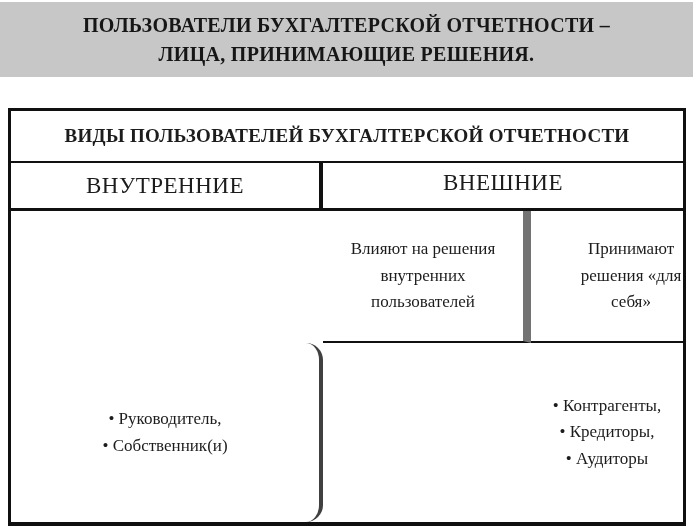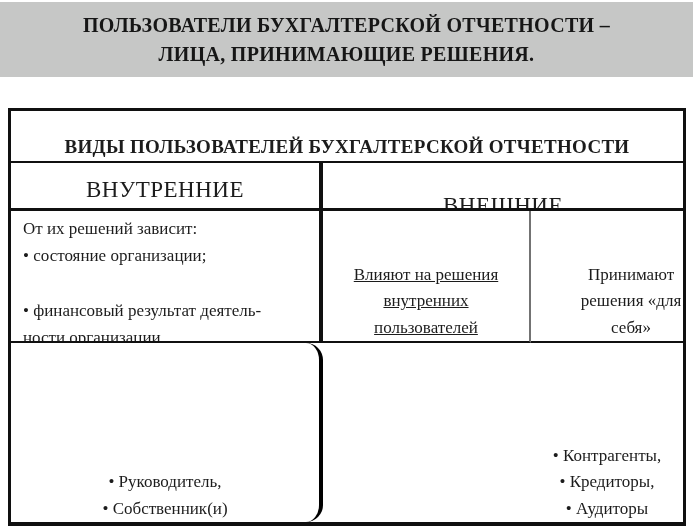--- a/index.html
+++ b/index.html
@@ -45,21 +45,21 @@
     border: 3px solid #101010;
     border-bottom-width: 4px;
     display: grid;
     grid-template-columns: 312px 208px 1fr;
     grid-template-rows: 52px 48px 132px 1fr;
     color: #1c1c1c;
   }
   .cell {
     box-sizing: border-box;
     display: flex;
-    align-items: flex-end;
+    align-items: center;
     justify-content: center;
     text-align: center;
     font-size: 17px;
     line-height: 1.55;
     overflow: hidden;
   }
   .cell .txt { white-space: pre-line; }
   .table-header {
     grid-column: 1 / 4;
     grid-row: 1;
@@ -76,50 +76,49 @@
     grid-column: 1;
     grid-row: 2;
     border-right: 4px solid #101010;
     border-bottom: 3px solid #101010;
   }
   .col-label-external {
     grid-column: 2 / 4;
     grid-row: 2;
     border-bottom: 3px solid #101010;
     align-items: flex-start;
-    padding-top: 25px;
+    padding-top: 2px;
   }
   .desc-internal {
     grid-column: 1;
     grid-row: 3;
     border-right: 4px solid #101010;
     border-bottom: 2px solid #101010;
     align-items: flex-start;
     justify-content: flex-start;
     text-align: left;
     padding: 4px 10px 4px 12px;
     line-height: 1.6;
   }
   .desc-ext-influence {
     grid-column: 2;
     grid-row: 3;
-    border-right: 2px solid #737373;
+    border-right: 8px solid #737373;
     border-bottom: 2px solid #101010;
-    text-decoration: underline;
   }
   .desc-ext-self {
     grid-column: 3;
     grid-row: 3;
     border-bottom: 2px solid #101010;
     padding-left: 48px;
   }
   .ex-internal {
     grid-column: 1;
     grid-row: 4;
-    border-right: 4px solid #000000;
+    border-right: 4px solid #404040;
     border-radius: 17px;
   }
   .ex-ext-influence {
     grid-column: 2;
     grid-row: 4;
     border-right: 2px solid #101010;
   }
   .ex-ext-self {
     grid-column: 3;
     grid-row: 4;
@@ -142,27 +141,20 @@
     </div>
 
     <div class="cell col-label col-label-internal">
       <span class="txt">ВНУТРЕННИЕ</span>
     </div>
 
     <div class="cell col-label col-label-external">
       <span class="txt">ВНЕШНИЕ</span>
     </div>
 
-    <div class="cell desc-internal">
-      <span class="txt">От их решений зависит:
-• состояние организации;
-
-• финансовый результат деятель-
-ности организации</span>
-    </div>
 
     <div class="cell desc-ext-influence">
       <span class="txt">Влияют на решения
 внутренних
 пользователей</span>
     </div>
 
     <div class="cell desc-ext-self">
       <span class="txt">Принимают
 решения «для

